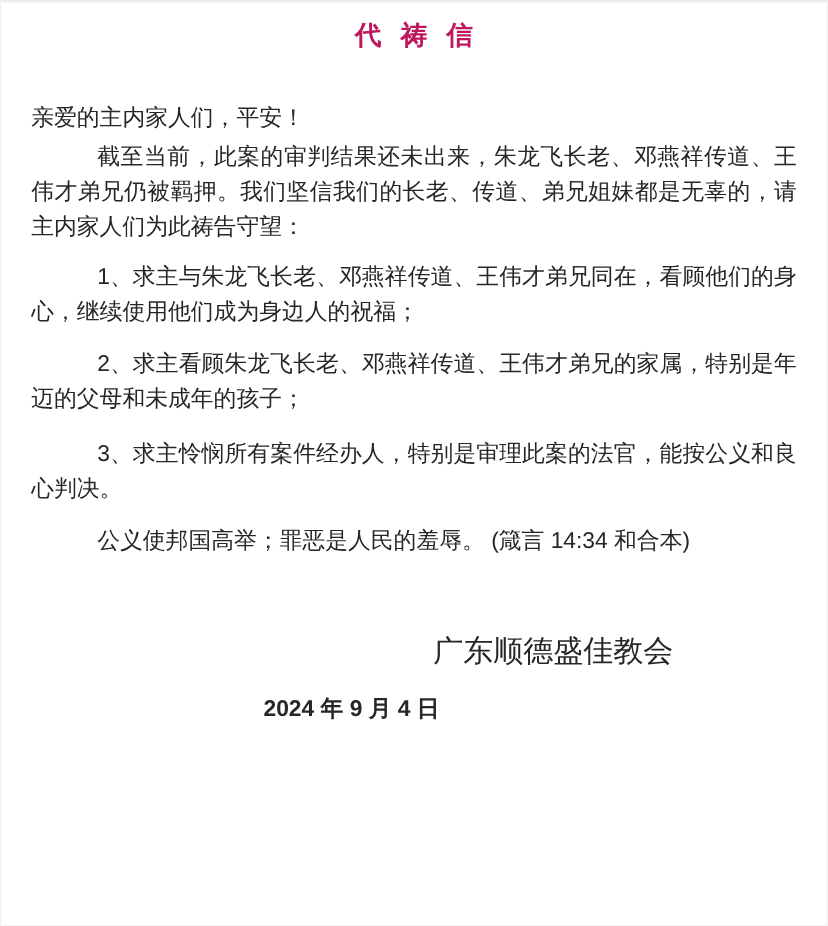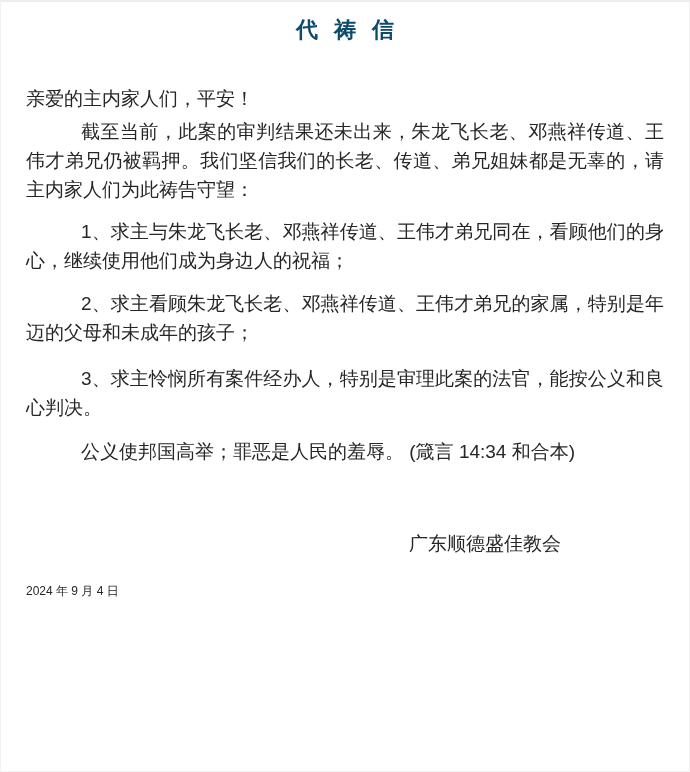--- a/index.html
+++ b/index.html
@@ -20,21 +20,21 @@
     color: #262626;
     overflow: hidden;
   }
   .title {
     text-align: center;
     font-size: 22px;
     line-height: 30px;
     font-weight: bold;
     letter-spacing: 5px;
     padding-left: 5px; 
-    color: #0c4a6e;
+    color: #be185d;
   }
   .greeting {
     margin-top: 39px;
     font-size: 19px;
     line-height: 29px;
     font-family: Liberation Serif, serif;
   }
   .para {
     font-size: 19px;
     line-height: 29px;
@@ -44,31 +44,32 @@
     word-break: break-all;
   }
   .para-1 { margin-top: 23px; }
   .para-2 { margin-top: 4px; }
   .item-1 { margin-top: 13px; }
   .item-2 { margin-top: 14px; }
   .item-3 { margin-top: 17px; }
   .quote  { margin-top: 15px; text-align: left; }
   .signature {
     margin-top: 63px;
-    font-size: 19px;
+    font-size: 25px;
     line-height: 29px;
     text-align: right;
     padding-right: 103px;
   }
   .date {
     margin-top: 19px;
-    font-size: 12px;
+    font-size: 19px;
     line-height: 29px;
-    text-align: left;
+    text-align: center;
     padding-right: 104px;
+    font-weight: bold;
   }
 </style>
 </head>
 <body>
 
 <div class="page">
   <div class="title">代 祷 信</div>
 
   <div class="greeting">亲爱的主内家人们，平安！</div>
 

